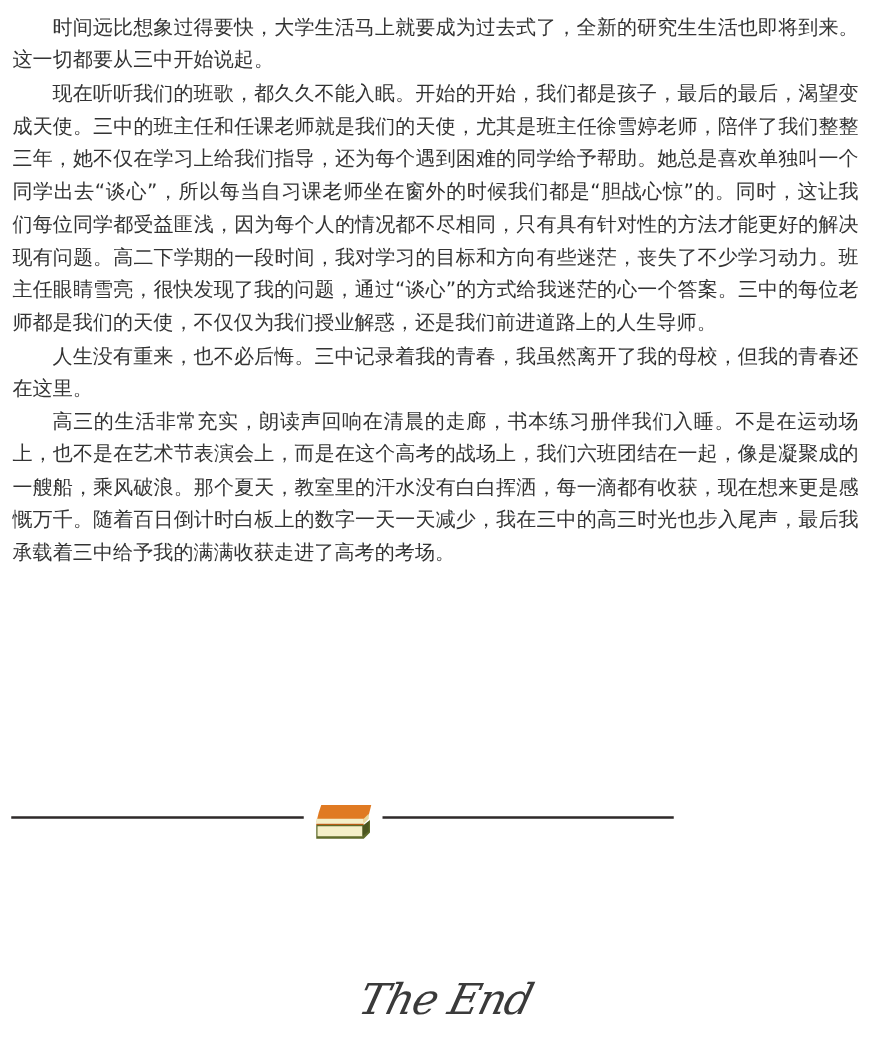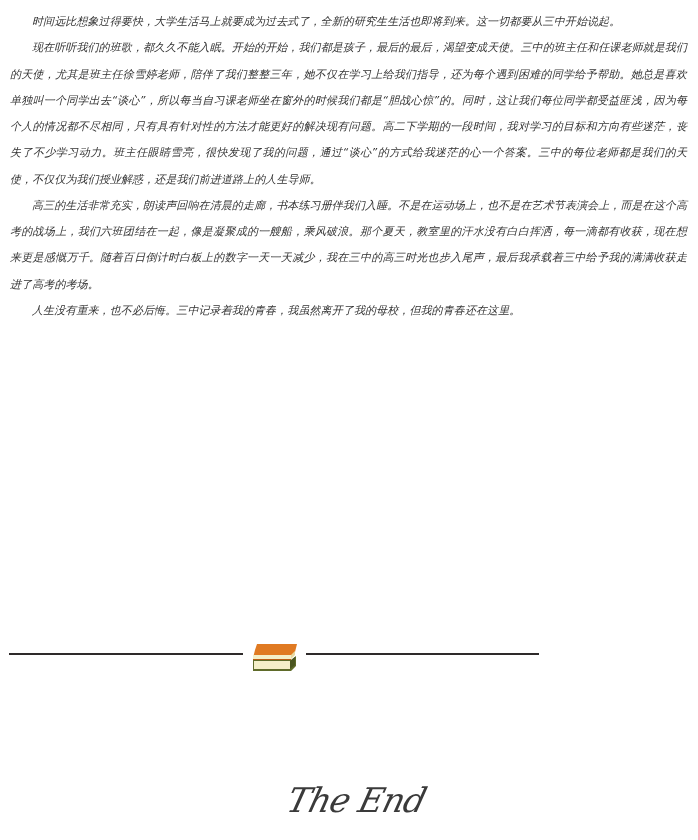--- a/index.html
+++ b/index.html
@@ -16,27 +16,26 @@
       color: #333333;
     }
     .article {
       position: absolute;
       left: 10px;
       top: 9px;
       width: 677px;
     }
     .para {
       margin: 0;
-      font-size: 11px;
+      font-size: 16px;
       line-height: 26.25px;
       text-indent: 2em;
       text-align: justify;
       letter-spacing: 0.1px;
       word-break: break-all;
-      font-style: italic;
     }
     .divider {
       position: absolute;
       left: 9px;
       top: 636px;
       width: 530px;
       height: 40px;
     }
     .divider-line {
       position: absolute;
@@ -68,22 +67,22 @@
       white-space: nowrap;
       line-height: 48px;
     }
   </style>
 </head>
 <body>
 
 <div class="article">
   <p class="para">时间远比想象过得要快，大学生活马上就要成为过去式了，全新的研究生生活也即将到来。这一切都要从三中开始说起。</p>
   <p class="para">现在听听我们的班歌，都久久不能入眠。开始的开始，我们都是孩子，最后的最后，渴望变成天使。三中的班主任和任课老师就是我们的天使，尤其是班主任徐雪婷老师，陪伴了我们整整三年，她不仅在学习上给我们指导，还为每个遇到困难的同学给予帮助。她总是喜欢单独叫一个同学出去“谈心”，所以每当自习课老师坐在窗外的时候我们都是“胆战心惊”的。同时，这让我们每位同学都受益匪浅，因为每个人的情况都不尽相同，只有具有针对性的方法才能更好的解决现有问题。高二下学期的一段时间，我对学习的目标和方向有些迷茫，丧失了不少学习动力。班主任眼睛雪亮，很快发现了我的问题，通过“谈心”的方式给我迷茫的心一个答案。三中的每位老师都是我们的天使，不仅仅为我们授业解惑，还是我们前进道路上的人生导师。</p>
+  <p class="para">人生没有重来，也不必后悔。三中记录着我的青春，我虽然离开了我的母校，但我的青春还在这里。</p>
   <p class="para">高三的生活非常充实，朗读声回响在清晨的走廊，书本练习册伴我们入睡。不是在运动场上，也不是在艺术节表演会上，而是在这个高考的战场上，我们六班团结在一起，像是凝聚成的一艘船，乘风破浪。那个夏天，教室里的汗水没有白白挥洒，每一滴都有收获，现在想来更是感慨万千。随着百日倒计时白板上的数字一天一天减少，我在三中的高三时光也步入尾声，最后我承载着三中给予我的满满收获走进了高考的考场。</p>
-  <p class="para">人生没有重来，也不必后悔。三中记录着我的青春，我虽然离开了我的母校，但我的青春还在这里。</p>
 </div>
 
 <div class="divider">
   <div class="divider-line left"></div>
   <div class="books-icon">
     <svg width="56" height="36" viewBox="0 0 56 36" xmlns="http://www.w3.org/2000/svg">
 
       <path d="M6 22 L44 22 L49 18 L49 28 L44 33 L6 33 Z" fill="#5f6b2a"></path>
       <path d="M7 23 L43 23 L43 31 L7 31 Z" fill="#f4efc8"></path>
       <path d="M43 23 L48 19 L48 27 L43 31 Z" fill="#4b5620"></path>

